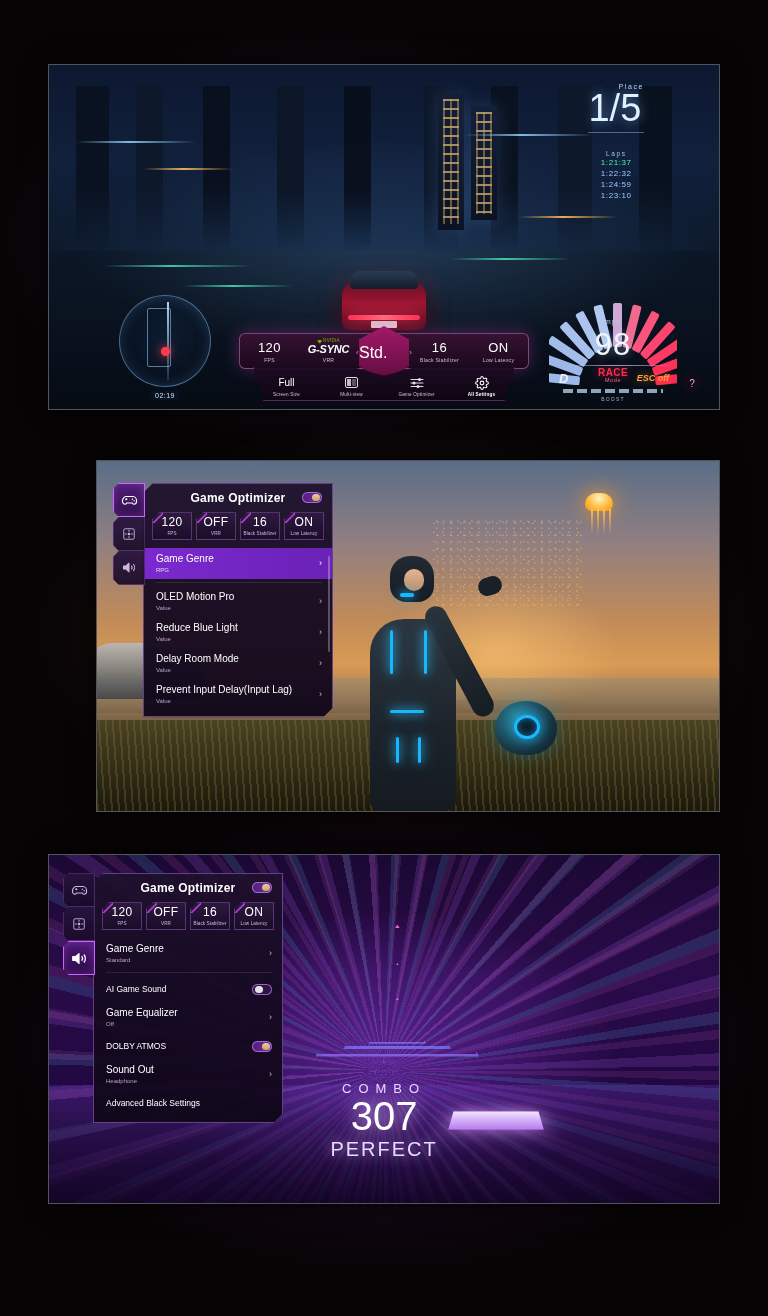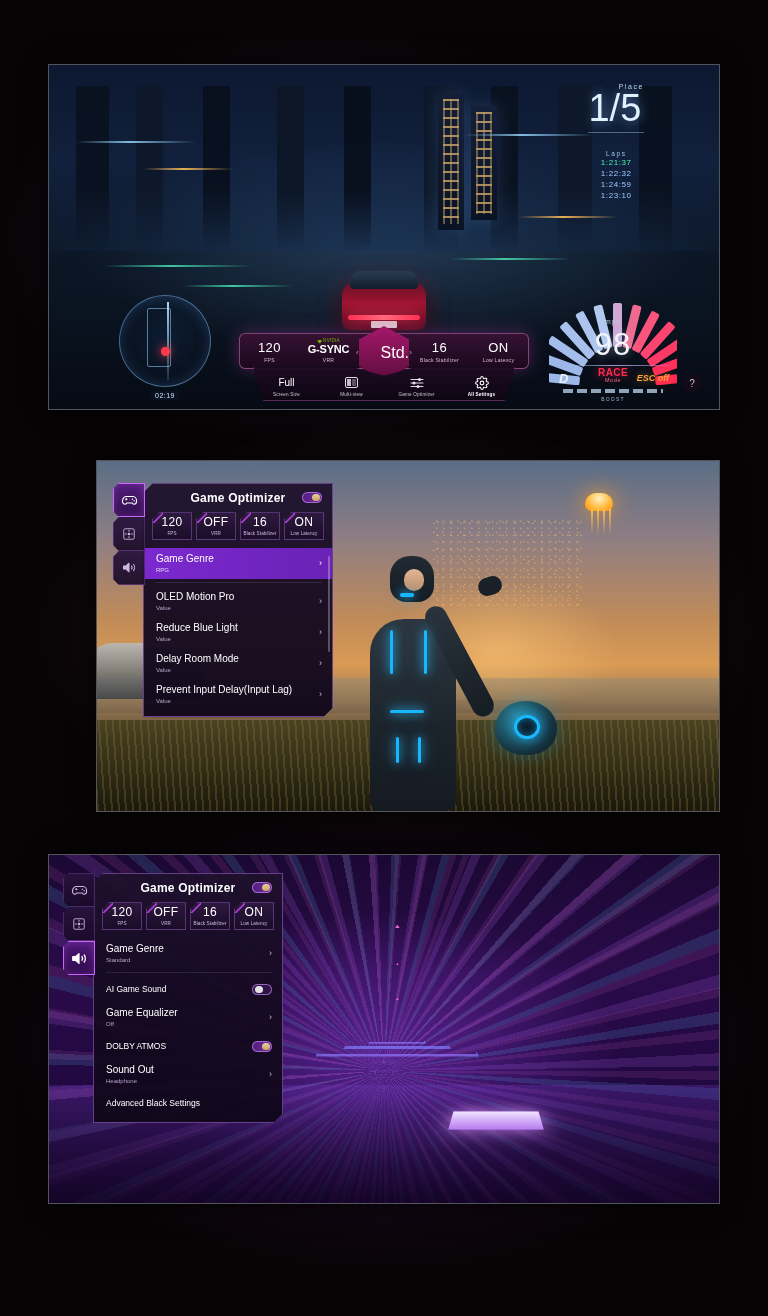--- a/index.html
+++ b/index.html
@@ -226,27 +226,27 @@
   .gb-top .spacer{ flex:0 0 52px; }
   .gsync{ display:flex; flex-direction:column; align-items:center; }
   .gsync .brand{
     font-size:4.5px; color:#76b900; letter-spacing:.3px; display:flex; align-items:center; gap:1px;
   }
   .gsync .brand .eye{
     width:5px;height:4px;background:#76b900;
     clip-path: polygon(0 35%, 45% 0, 100% 30%, 55% 100%);
     display:inline-block;
   }
-  .gsync .gs{ font-size:11px; font-weight:700; color:#fff; letter-spacing:-0.2px; }
+  .gsync .gs{ font-size:11px; font-weight:700; color:#fff; letter-spacing:-0.2px;font-style:italic; }
   .hexbtn{
     position:absolute; left:50%; transform:translateX(-50%); top:-8px;
     width:50px; height:54px;
     background: linear-gradient(180deg,#a5186a,#5d0d3e);
     clip-path: polygon(50% 0,100% 25%,100% 75%,50% 100%,0 75%,0 25%);
-    display:flex; align-items:center; justify-content:flex-end;
+    display:flex; align-items:center; justify-content:flex-start;
     box-shadow:0 0 20px rgba(220,50,150,0.6);
     border:0;
   }
   .hexbtn span{ font-size:16px; color:#fff; font-weight:400; }
   .gb-arrow{
     position:absolute; top:14px; font-size:8px; color:#c9a0c4;
   }
   .gb-arrow.l{ left:116px; } .gb-arrow.r{ right:116px; }
   .gb-bot{
     position:absolute; left:14px; top:34px; width:262px; height:34px;
@@ -787,20 +787,25 @@
   <div class="tv" id="tv3">
     <div class="scene s3">
       <div class="rays"></div>
       <div class="rays2"></div>
       <div class="floor"></div>
       <div class="triL"></div>
       <div class="triL inner"></div>
       <div class="triL inner2"></div>
       <div class="pad"></div>
 
+      <div class="combo">
+        <div class="c1">COMBO</div>
+        <div class="c2">307</div>
+        <div class="c3">PERFECT</div>
+      </div>
 
       <div class="go-wrap" id="go3">
         <div class="rail">
           <div class="rbtn">
             <svg width="17" height="12" viewBox="0 0 24 16" fill="none" stroke="currentColor" stroke-width="1.6">
               <path d="M7 3h10c2.8 0 5 3 5 6.5S20 14 18.5 14c-1.2 0-2-.9-2.6-1.8H8.1C7.5 13.1 6.7 14 5.5 14 4 14 2 12 2 9.5S4.2 3 7 3z"></path>
               <line x1="6" y1="7" x2="9" y2="7"></line>
                 <line x1="7.5" y1="5.5" x2="7.5" y2="8.5"></line>
               <circle cx="16" cy="7" r="1" fill="currentColor" stroke="none"></circle>
               <circle cx="18.5" cy="9" r="1" fill="currentColor" stroke="none"></circle>

